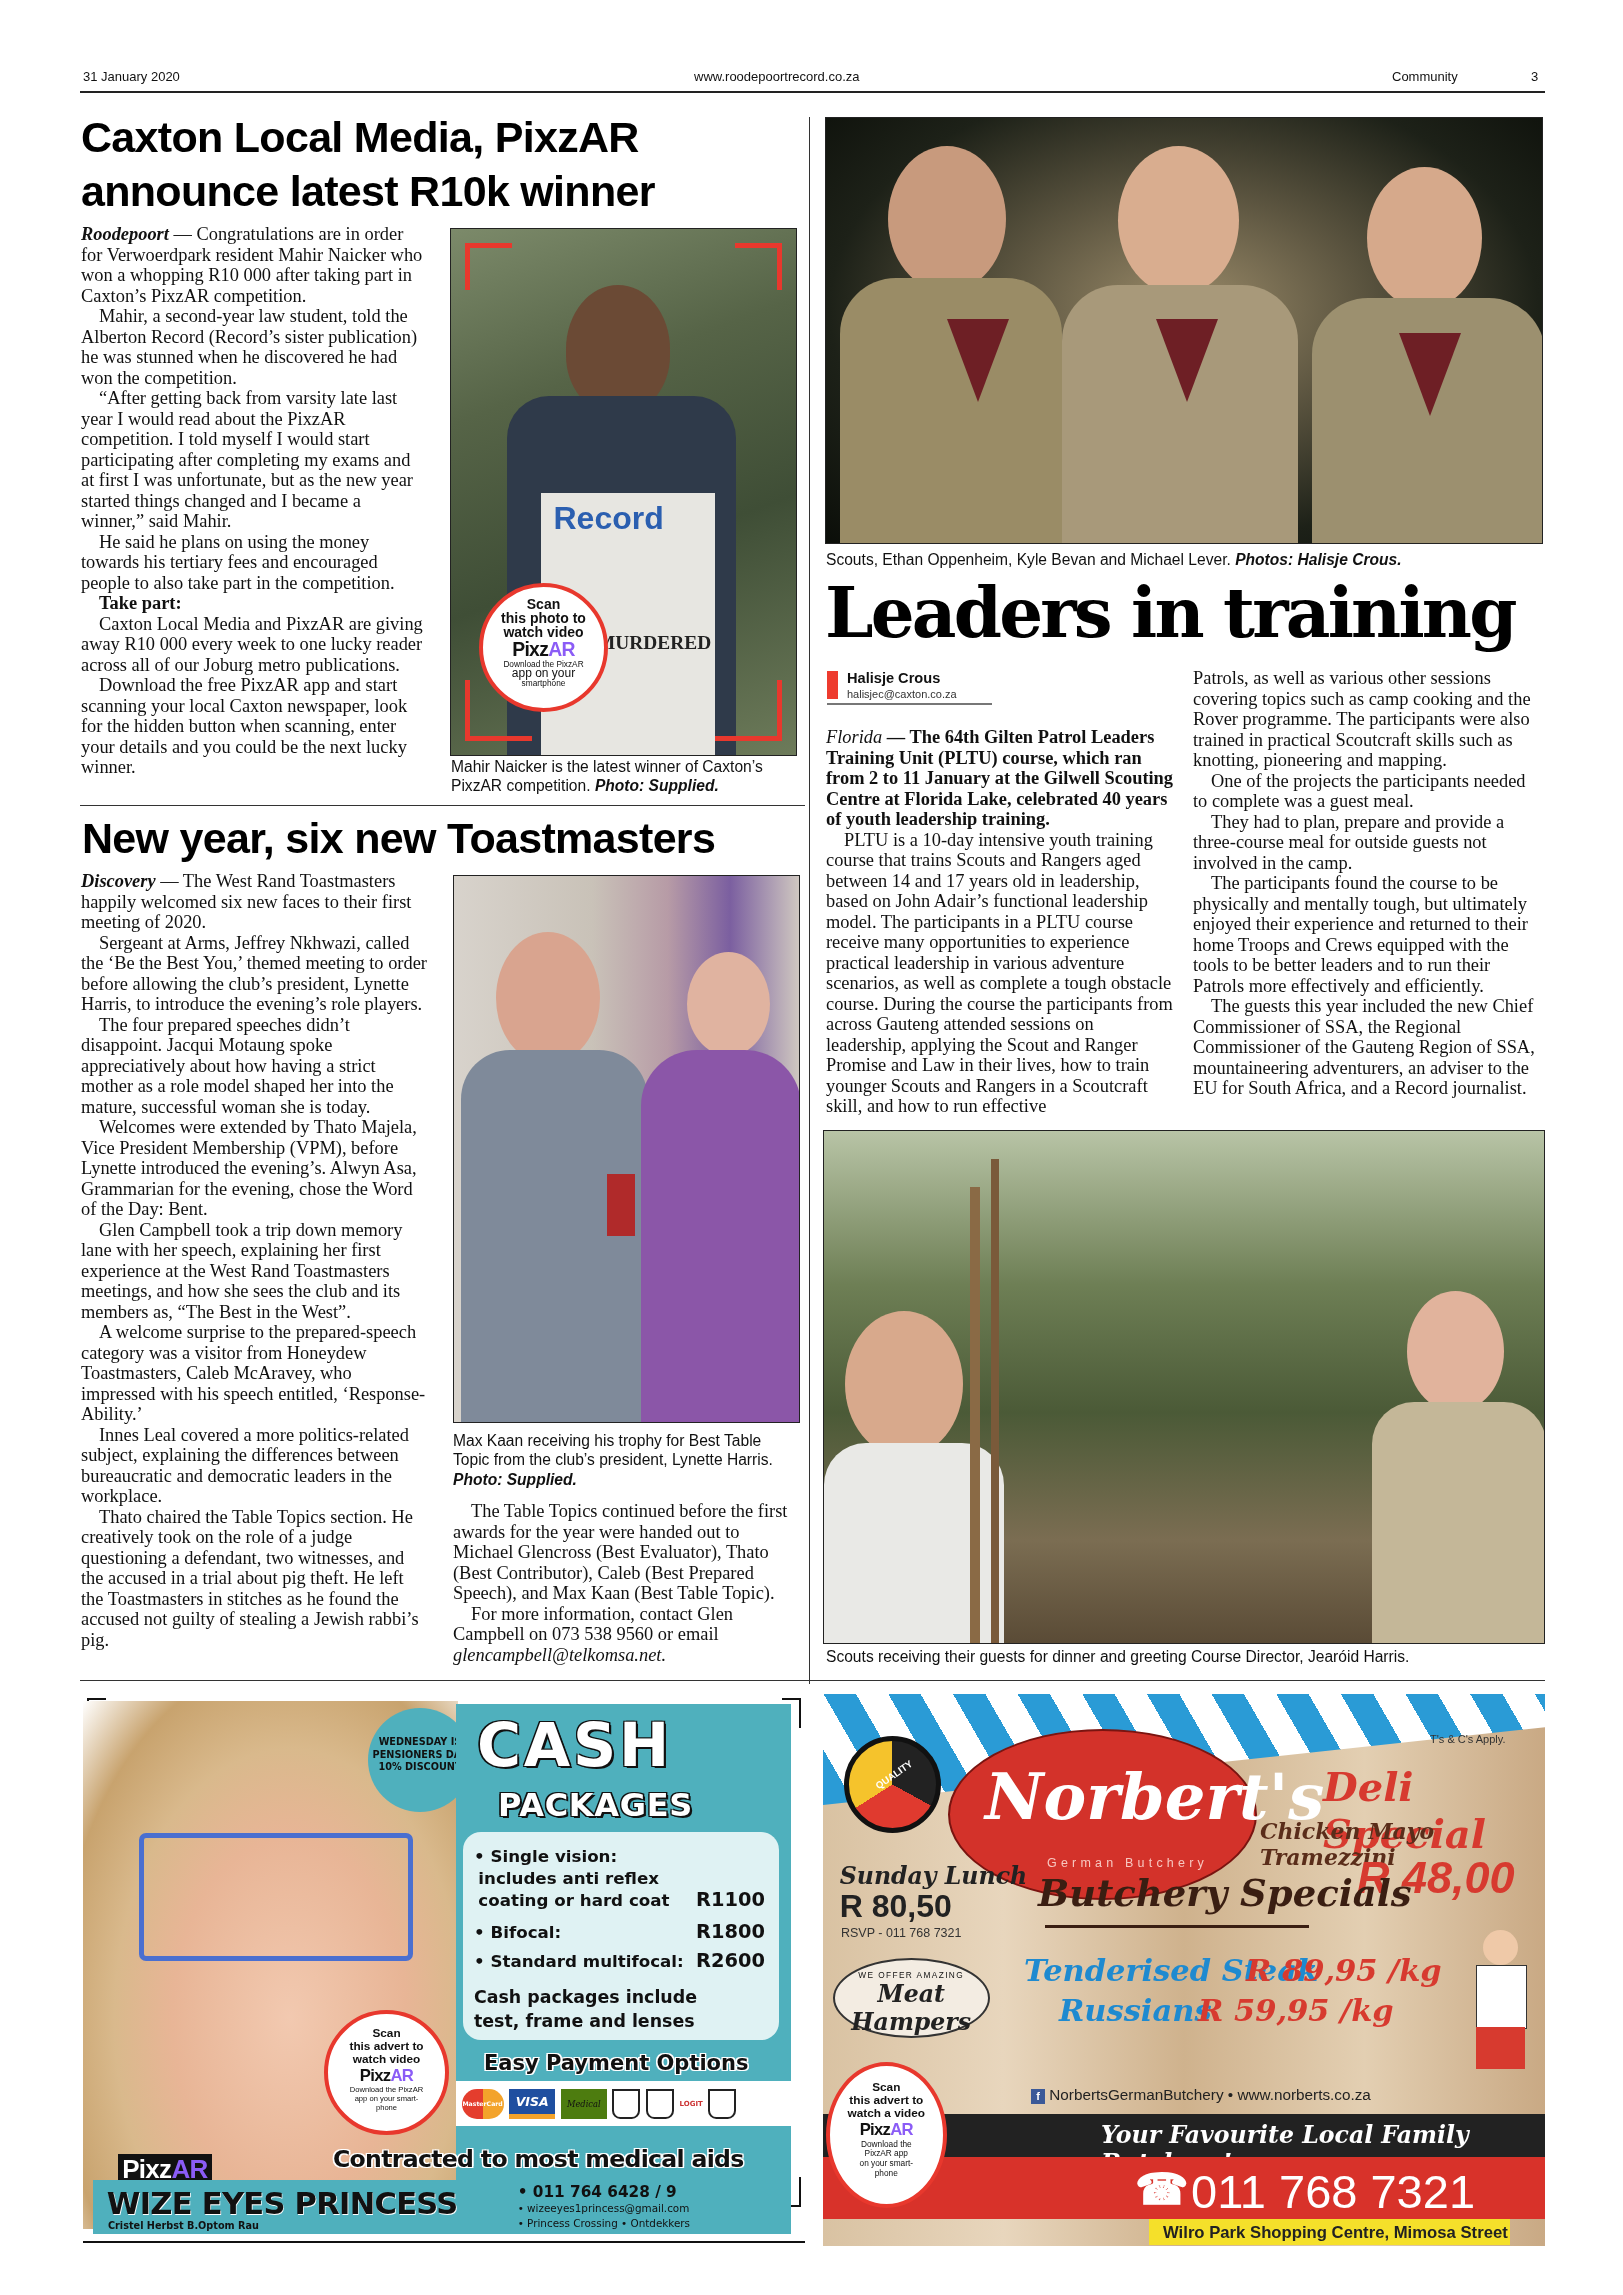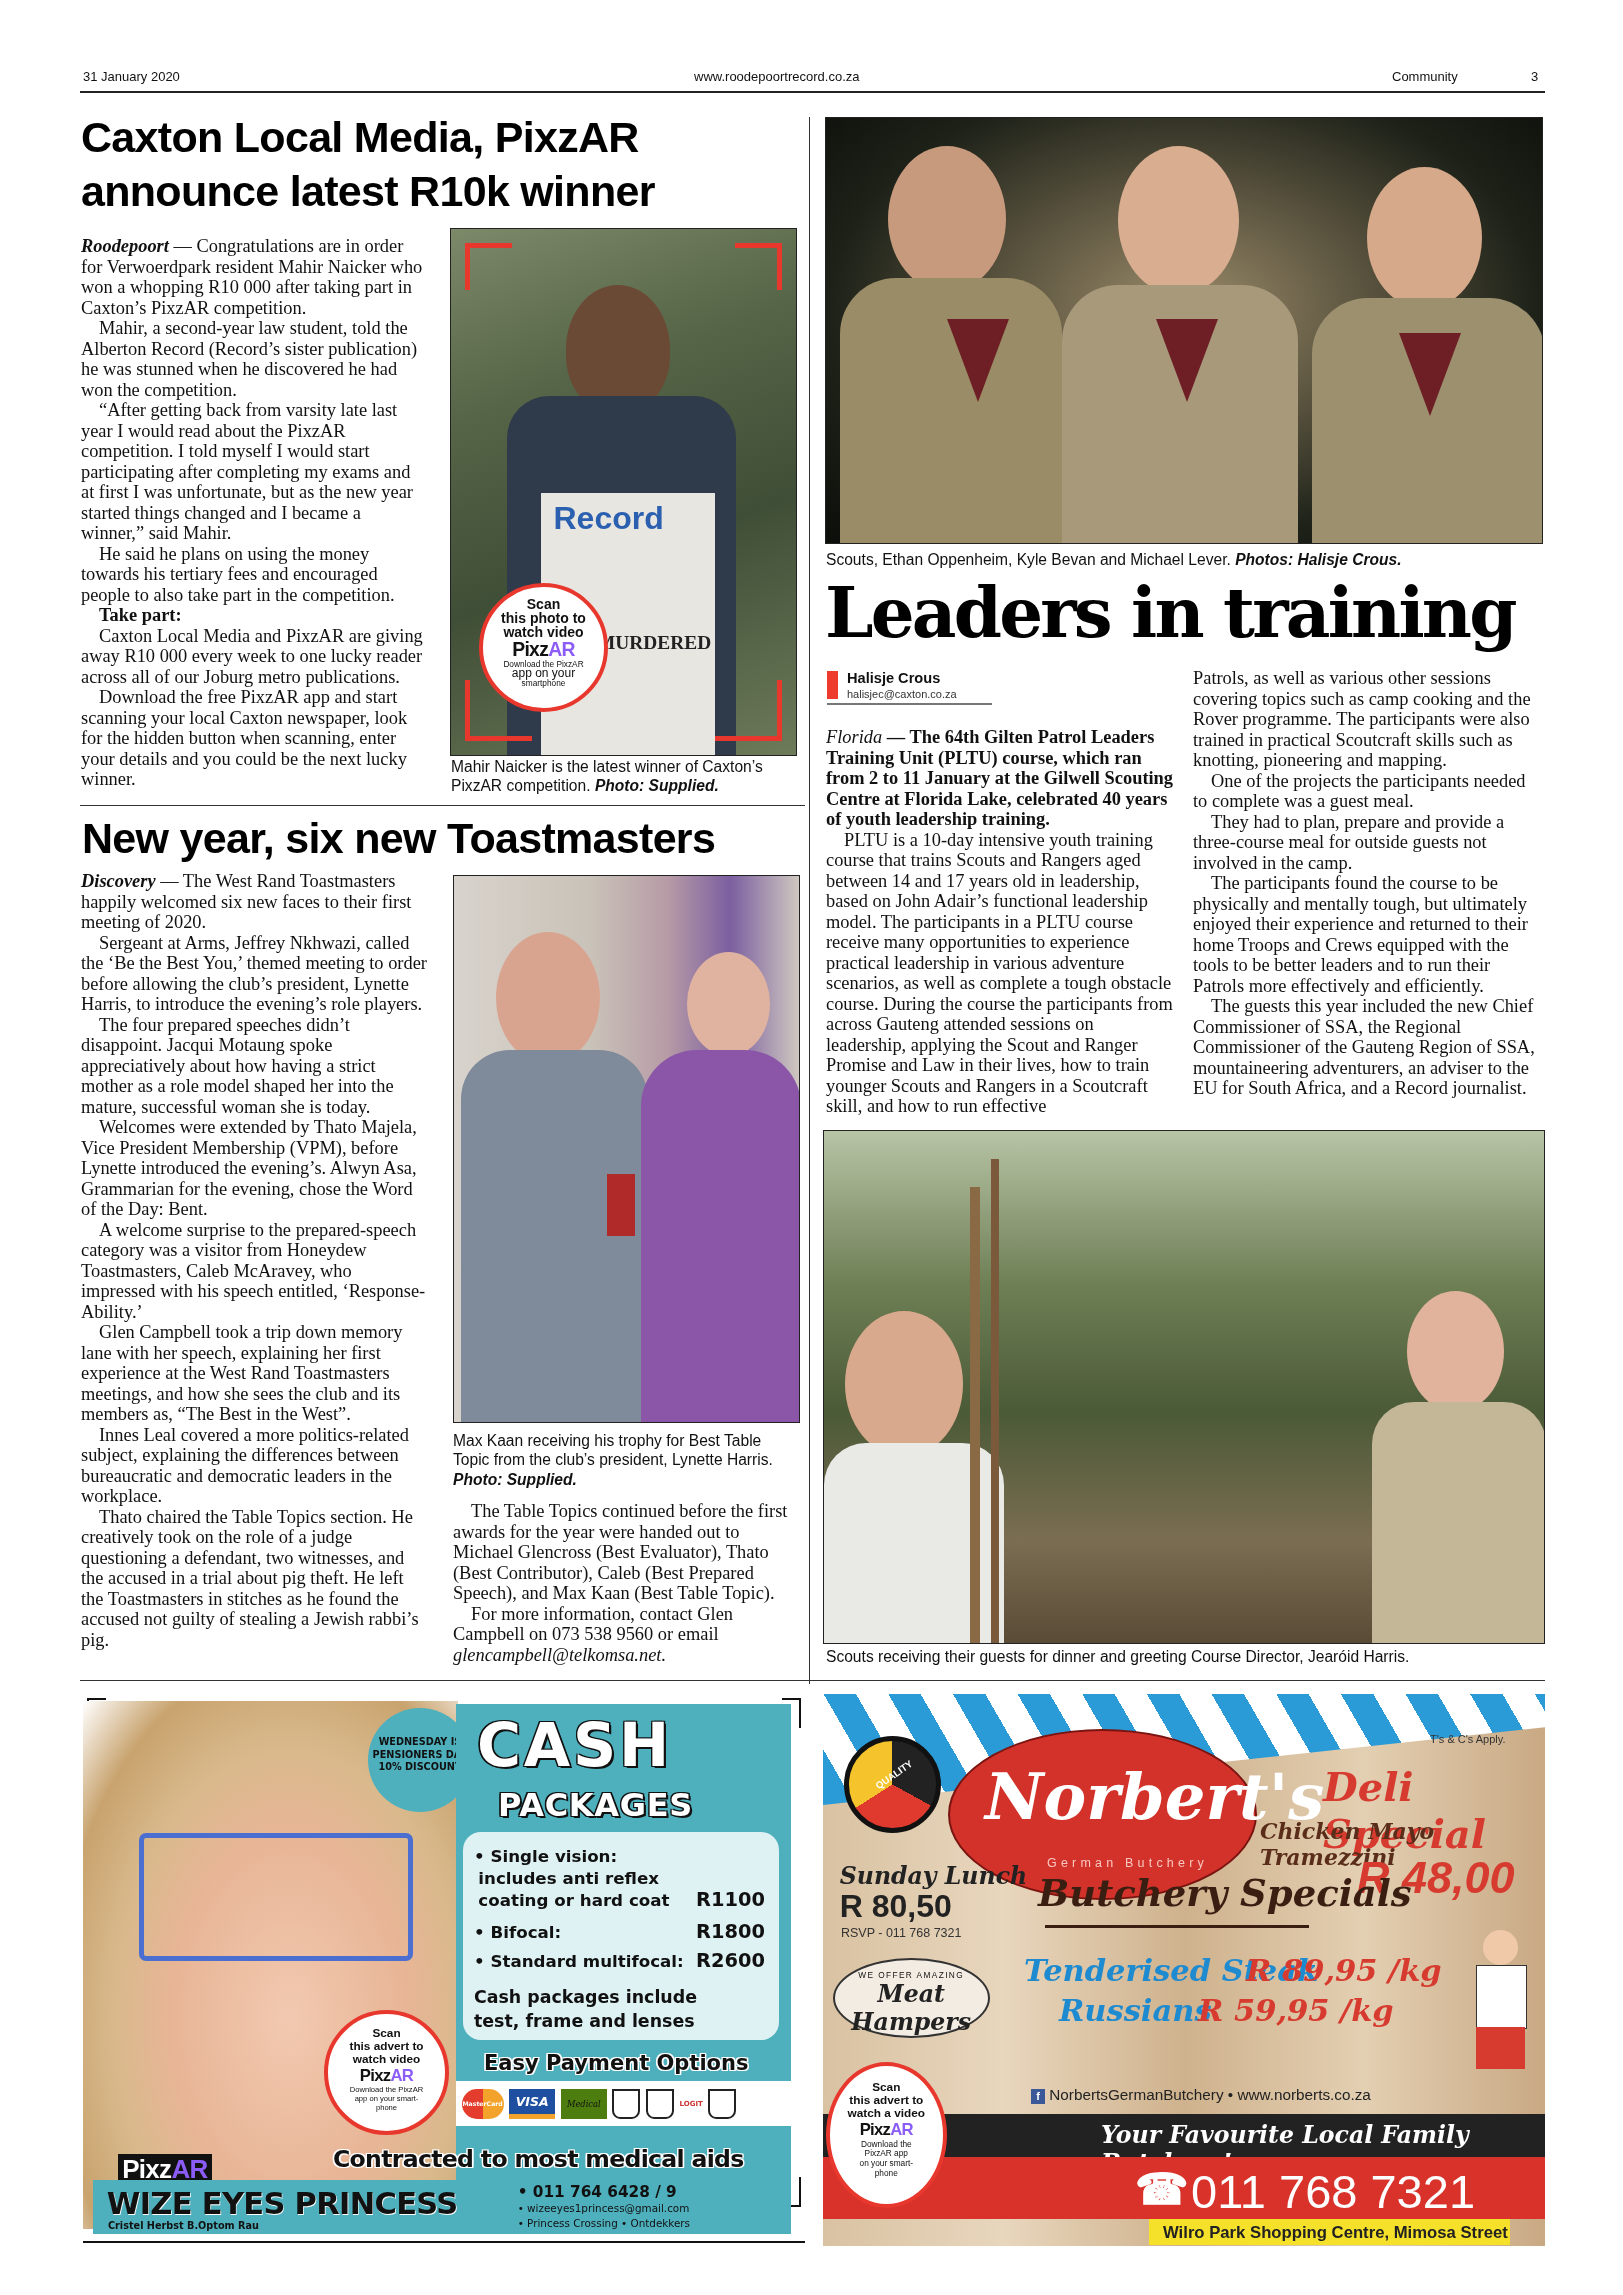--- a/index.html
+++ b/index.html
@@ -60,21 +60,21 @@
 
 <div class="abs vrule" style="left:809px; top:117px; height:1567px;"></div>
 <div class="abs hrule" style="left:80px; top:805px; width:725px;"></div>
 <div class="abs hrule" style="left:80px; top:1680px; width:1465px;"></div>
 
 <div class="abs headline-sans" style="left:81px; top:110px; font-size:43px; line-height:54px;">
   <div>Caxton Local Media, PixzAR</div>
   <div>announce latest R10k winner</div>
 </div>
 
-<div class="abs body-text" style="left:81px; top:224px; width:344px;margin-top:12px;">
+<div class="abs body-text" style="left:81px; top:224px; width:344px;">
   <p class="noindent"><b class="dateline">Roodepoort</b><span> — Congratulations are in order for Verwoerdpark resident Mahir Naicker who won a whopping R10 000 after taking part in Caxton’s PixzAR competition.</span></p>
   <p>Mahir, a second-year law student, told the Alberton Record (Record’s sister publication) he was stunned when he discovered he had won the competition.</p>
   <p>“After getting back from varsity late last year I would read about the PixzAR competition. I told myself I would start participating after completing my exams and at first I was unfortunate, but as the new year started things changed and I became a winner,” said Mahir.</p>
   <p>He said he plans on using the money towards his tertiary fees and encouraged people to also take part in the competition.</p>
   <p><b>Take part:</b></p>
   <p>Caxton Local Media and PixzAR are giving away R10 000 every week to one lucky reader across all of our Joburg metro publications.</p>
   <p>Download the free PixzAR app and start scanning your local Caxton newspaper, look for the hidden button when scanning, enter your details and you could be the next lucky winner.</p>
 </div>
 
 <div class="abs photo photo-mahir" style="left:450px; top:228px; width:347px; height:528px;">
@@ -105,22 +105,22 @@
   <span>Mahir Naicker is the latest winner of Caxton’s PixzAR competition.</span> <b>Photo: Supplied.</b>
 </div>
 
 <div class="abs headline-sans" style="left:82px; top:812px; font-size:43px; line-height:53px;">New year, six new Toastmasters</div>
 
 <div class="abs body-text" style="left:81px; top:871px; width:347px;">
   <p class="noindent"><b class="dateline">Discovery</b><span> — The West Rand Toastmasters happily welcomed six new faces to their first meeting of 2020.</span></p>
   <p>Sergeant at Arms, Jeffrey Nkhwazi, called the ‘Be the Best You,’ themed meeting to order before allowing the club’s president, Lynette Harris, to introduce the evening’s role players.</p>
   <p>The four prepared speeches didn’t disappoint. Jacqui Motaung spoke appreciatively about how having a strict mother as a role model shaped her into the mature, successful woman she is today.</p>
   <p>Welcomes were extended by Thato Majela, Vice President Membership (VPM), before Lynette introduced the evening’s. Alwyn Asa, Grammarian for the evening, chose the Word of the Day: Bent.</p>
+  <p>Glen Campbell took a trip down memory lane with her speech, explaining her first experience at the West Rand Toastmasters meetings, and how she sees the club and its members as, “The Best in the West”.</p>
   <p>A welcome surprise to the prepared-speech category was a visitor from Honeydew Toastmasters, Caleb McAravey, who impressed with his speech entitled, ‘Response-Ability.’</p>
-  <p>Glen Campbell took a trip down memory lane with her speech, explaining her first experience at the West Rand Toastmasters meetings, and how she sees the club and its members as, “The Best in the West”.</p>
   <p>Innes Leal covered a more politics-related subject, explaining the differences between bureaucratic and democratic leaders in the workplace.</p>
   <p>Thato chaired the Table Topics section. He creatively took on the role of a judge questioning a defendant, two witnesses, and the accused in a trial about pig theft. He left the Toastmasters in stitches as he found the accused not guilty of stealing a Jewish rabbi’s pig.</p>
 </div>
 
 <div class="abs photo photo-toast" style="left:453px; top:875px; width:347px; height:548px;">
   <div class="abs" style="left:42px; top:56px; width:104px; height:132px; border-radius:50%; background:#d9a48f;"></div>
   <div class="abs" style="left:7px; top:174px; width:187px; height:375px; border-radius:49px 49px 0 0; background:#7f8a9a;"></div>
   <div class="abs" style="left:233px; top:76px; width:83px; height:104px; border-radius:50%; background:#e0b3a0;"></div>
   <div class="abs" style="left:187px; top:174px; width:160px; height:375px; border-radius:56px 56px 0 0; background:#8b56a8;"></div>
   <div class="abs" style="left:153px; top:298px; width:28px; height:62px; background:#b02a2a;"></div>

